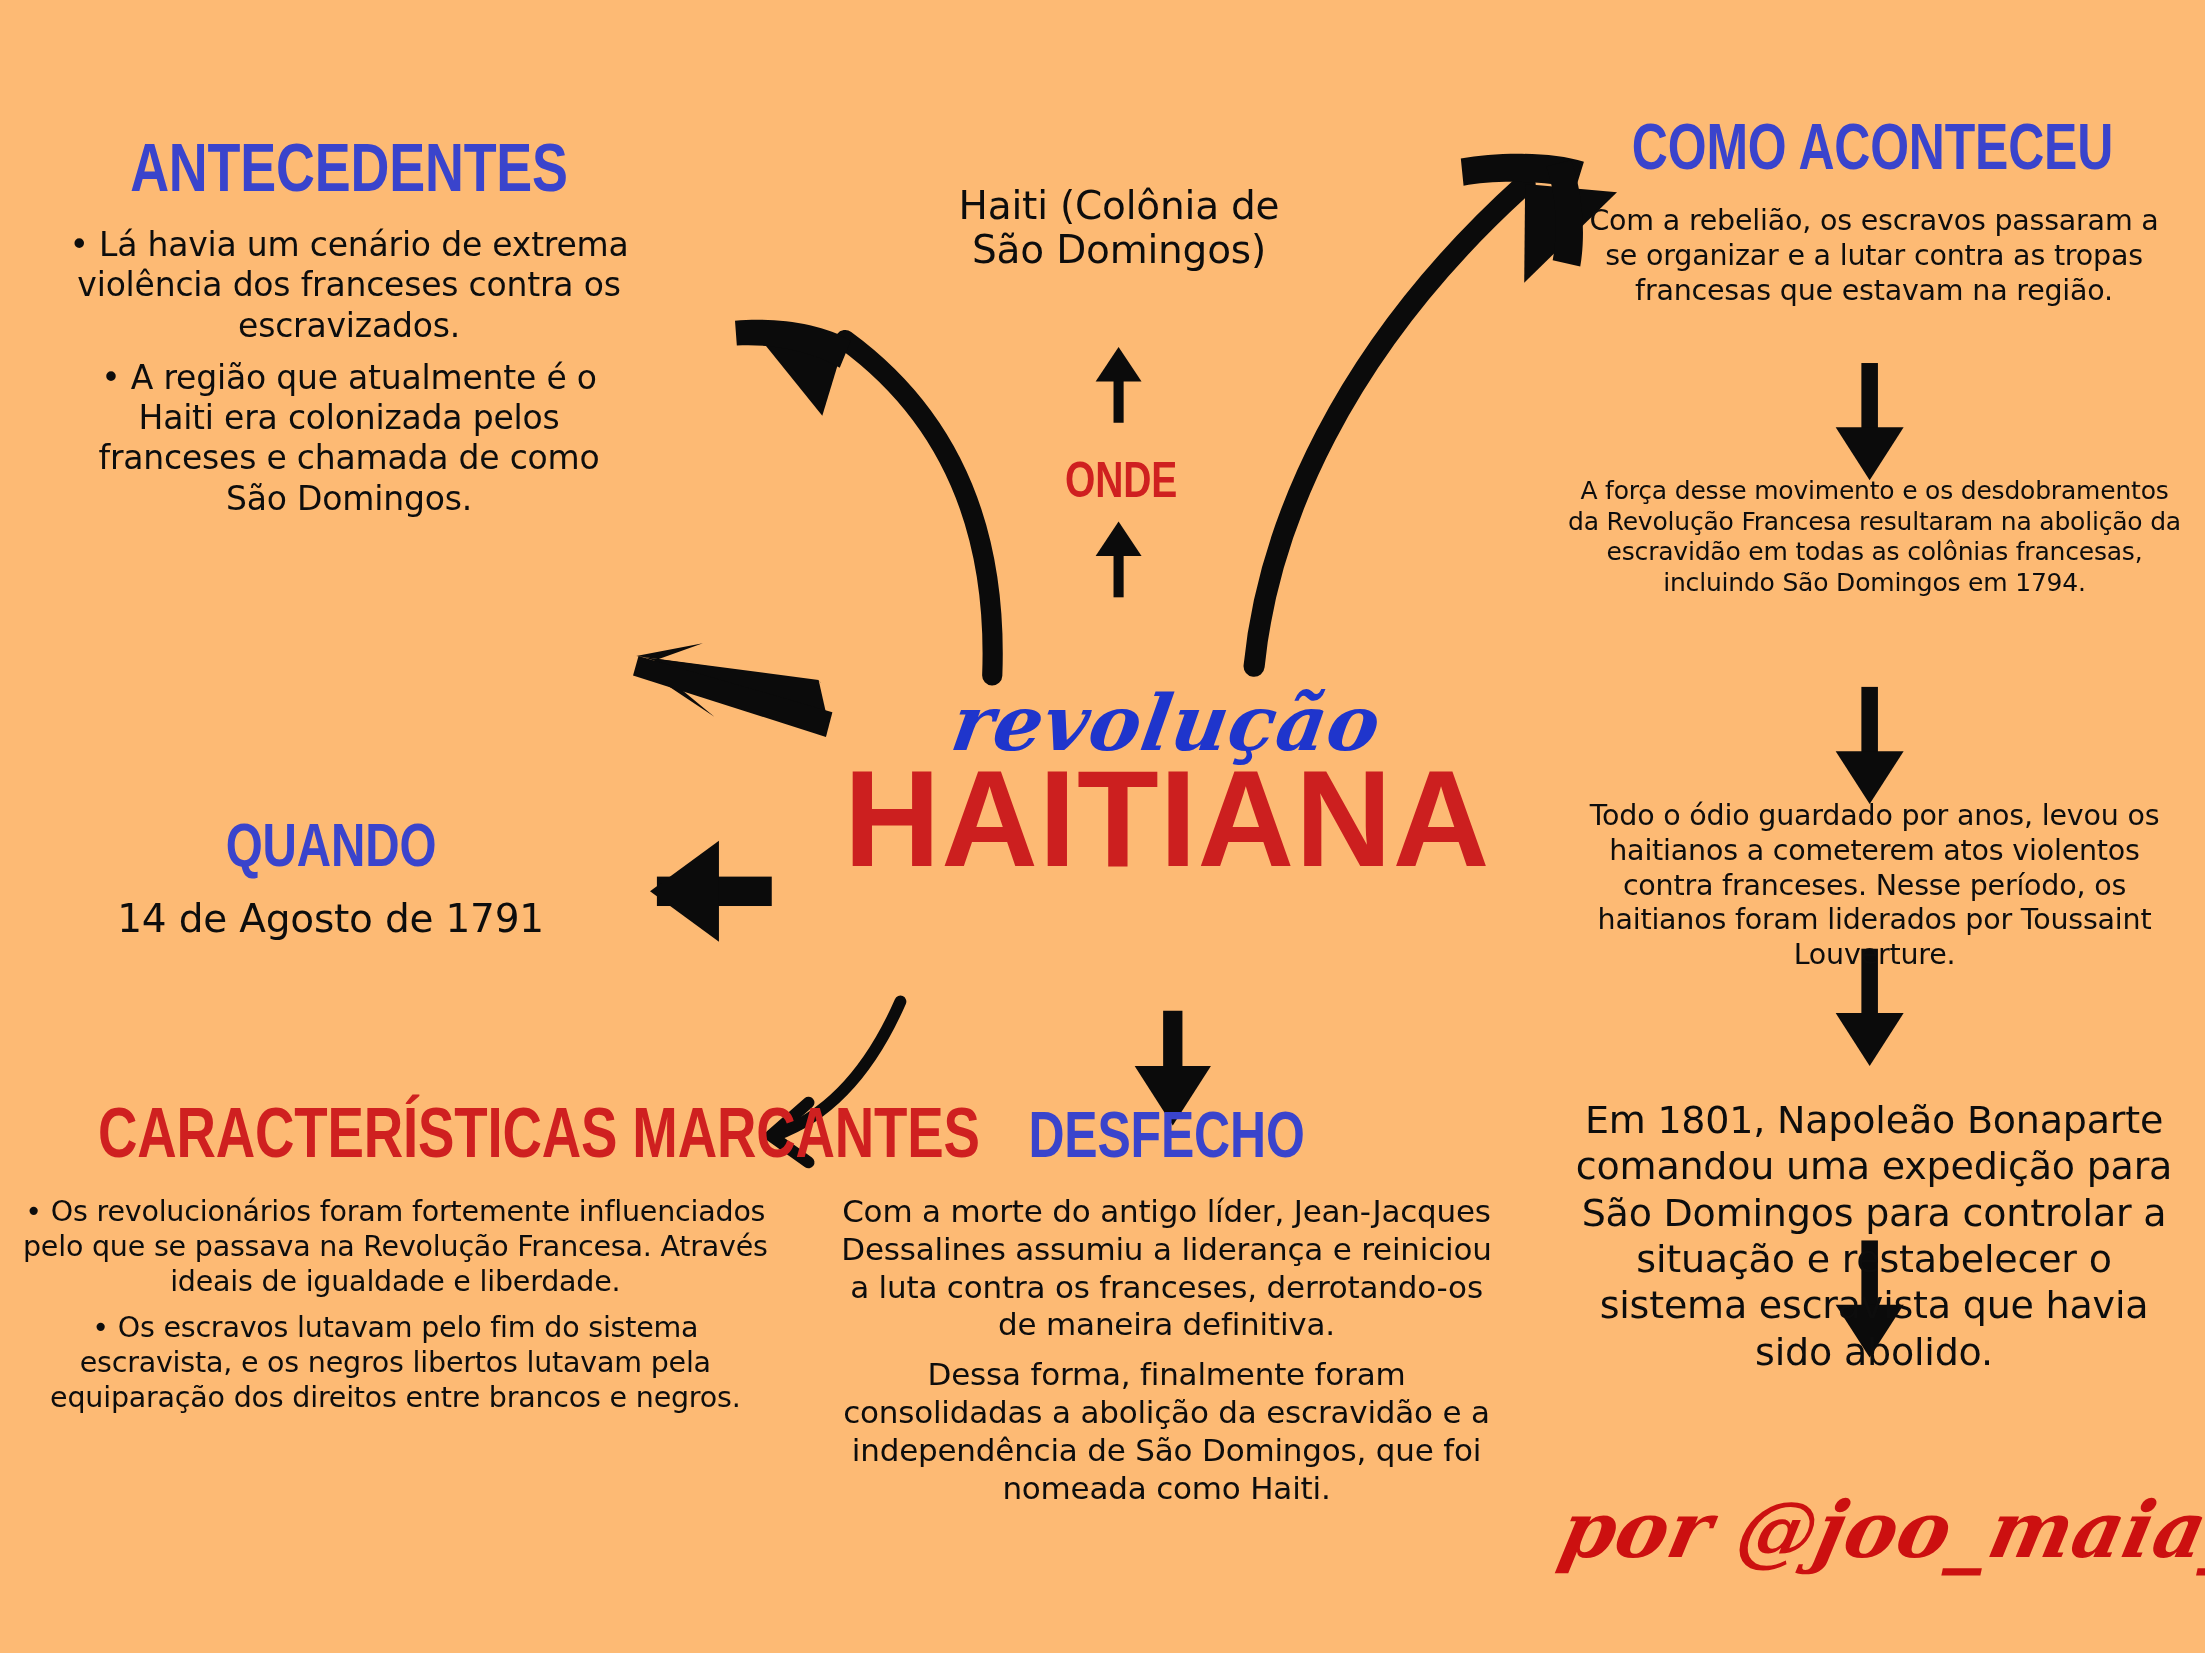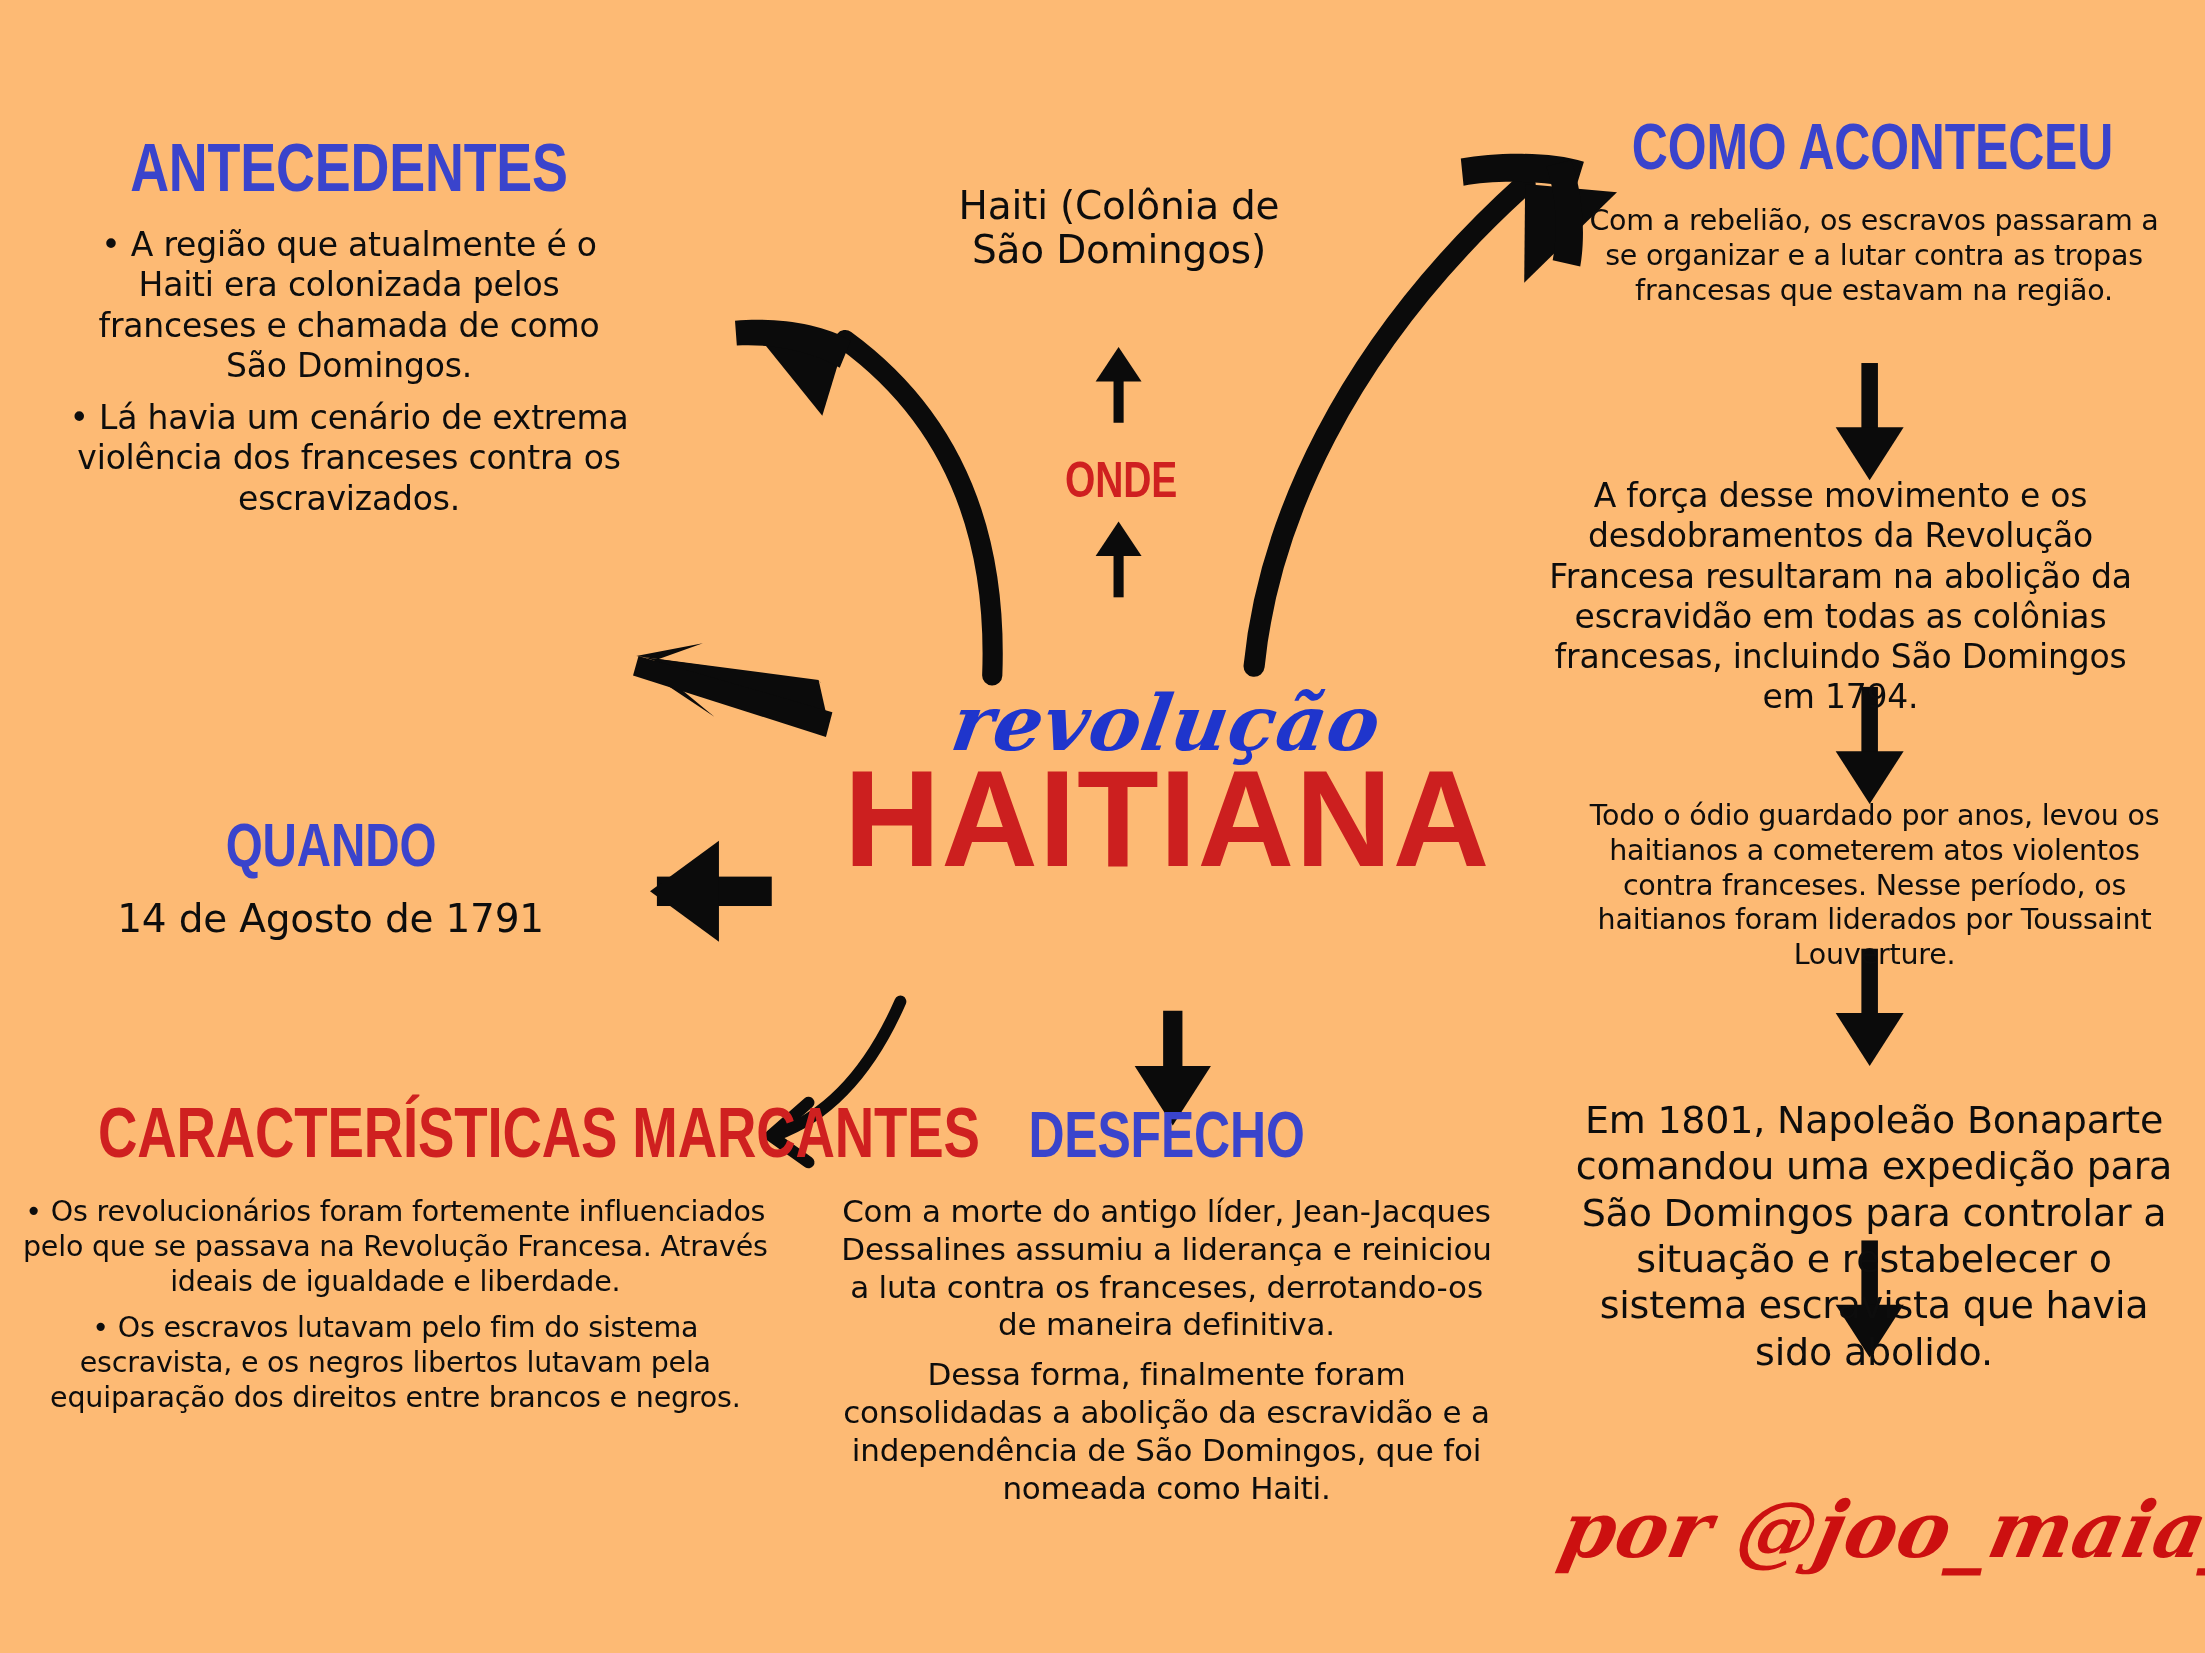--- a/index.html
+++ b/index.html
@@ -152,22 +152,22 @@
     </g>
     <g>
       <rect x="4052" y="2700" width="36" height="175" fill="#0b0b0b"></rect>
       <path d="M 3996 2840 L 4144 2840 L 4070 2955 Z" fill="#0b0b0b"></path>
     </g>
   </svg>
 
   <div class="abs" style="left:46px; top:133px; width:606px;">
     <div class="heading blue" style="font-size:69px;">ANTECEDENTES</div>
     <div class="body-text bullets" style="margin-top:23px; font-size:33px; padding:0 18.4px;">
+      <p>• Lá havia um cenário de extrema violência dos franceses contra os escravizados.</p>
       <p>• A região que atualmente é o Haiti era colonizada pelos franceses e chamada de como São Domingos.</p>
-      <p>• Lá havia um cenário de extrema violência dos franceses contra os escravizados.</p>
     </div>
   </div>
 
 
   <div class="abs" style="left:27.6px; top:815px; width:606px;">
     <div class="heading blue" style="font-size:61px;">QUANDO</div>
     <div class="body-text" style="margin-top:19.3px; font-size:39px;">14 de Agosto de 1791</div>
   </div>
 
   <div class="abs" style="left:13.8px; top:1098px; width:763px;">
@@ -197,21 +197,21 @@
       <p>Dessa forma, finalmente foram consolidadas a abolição da escravidão e a independência de São Domingos, que foi nomeada como Haiti.</p>
     </div>
   </div>
 
   <div class="abs" style="left:1553px; top:115px; width:639px;">
     <div class="heading blue" style="font-size:64px;">COMO ACONTECEU</div>
   </div>
 
   <div class="abs body-text" style="left:1571px; top:204px; width:606px; font-size:28.5px;">Com a rebelião, os escravos passaram a se organizar e a lutar contra as tropas francesas que estavam na região.</div>
 
-  <div class="abs body-text" style="left:1528px; top:476px; width:625px; font-size:33px;">A força desse movimento e os desdobramentos da Revolução Francesa resultaram na abolição da escravidão em todas as colônias francesas, incluindo São Domingos em 1794.</div>
+  <div class="abs body-text" style="left:1562px; top:476px; width:625px; font-size:25px;">A força desse movimento e os desdobramentos da Revolução Francesa resultaram na abolição da escravidão em todas as colônias francesas, incluindo São Domingos em 1794.</div>
 
   <div class="abs body-text" style="left:1562px; top:799px; width:625px; font-size:28.5px;">Todo o ódio guardado por anos, levou os haitianos a cometerem atos violentos contra franceses. Nesse período, os haitianos foram liderados por Toussaint Louverture.</div>
 
   <div class="abs body-text" style="left:1557px; top:1061px; width:634px; font-size:38px;margin-top:36px;">Em 1801, Napoleão Bonaparte comandou uma expedição para São Domingos para controlar a situação e restabelecer o sistema escravista que havia sido abolido.</div>
 
 
   <div class="abs" id="signature" style="left:1562px; top:1484px; font-size:78px;">por @joo_maia_</div>
 
 </div>
 

